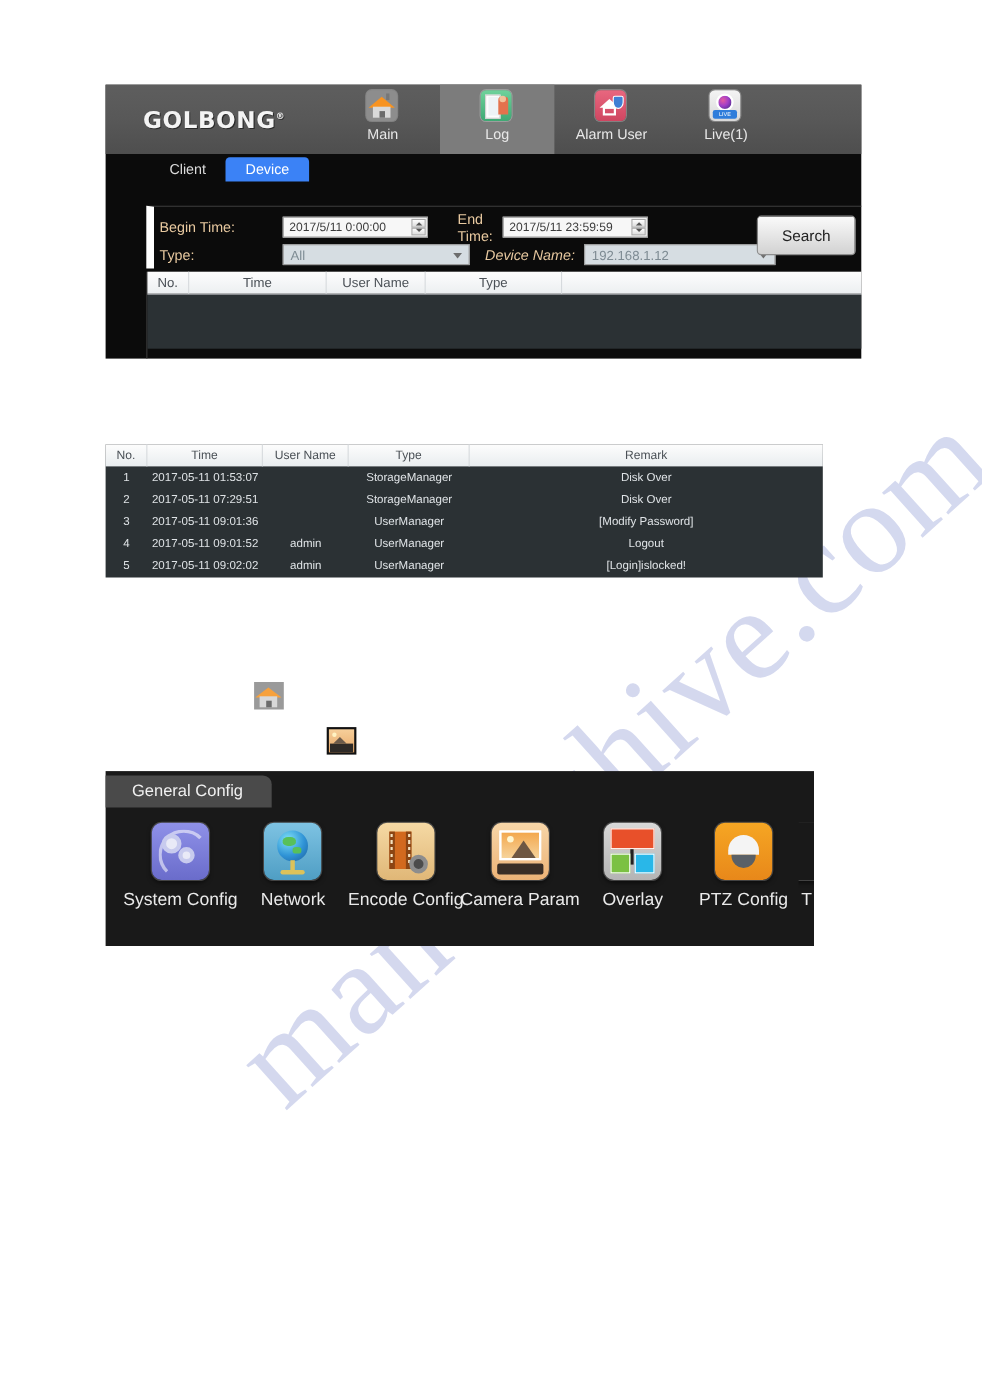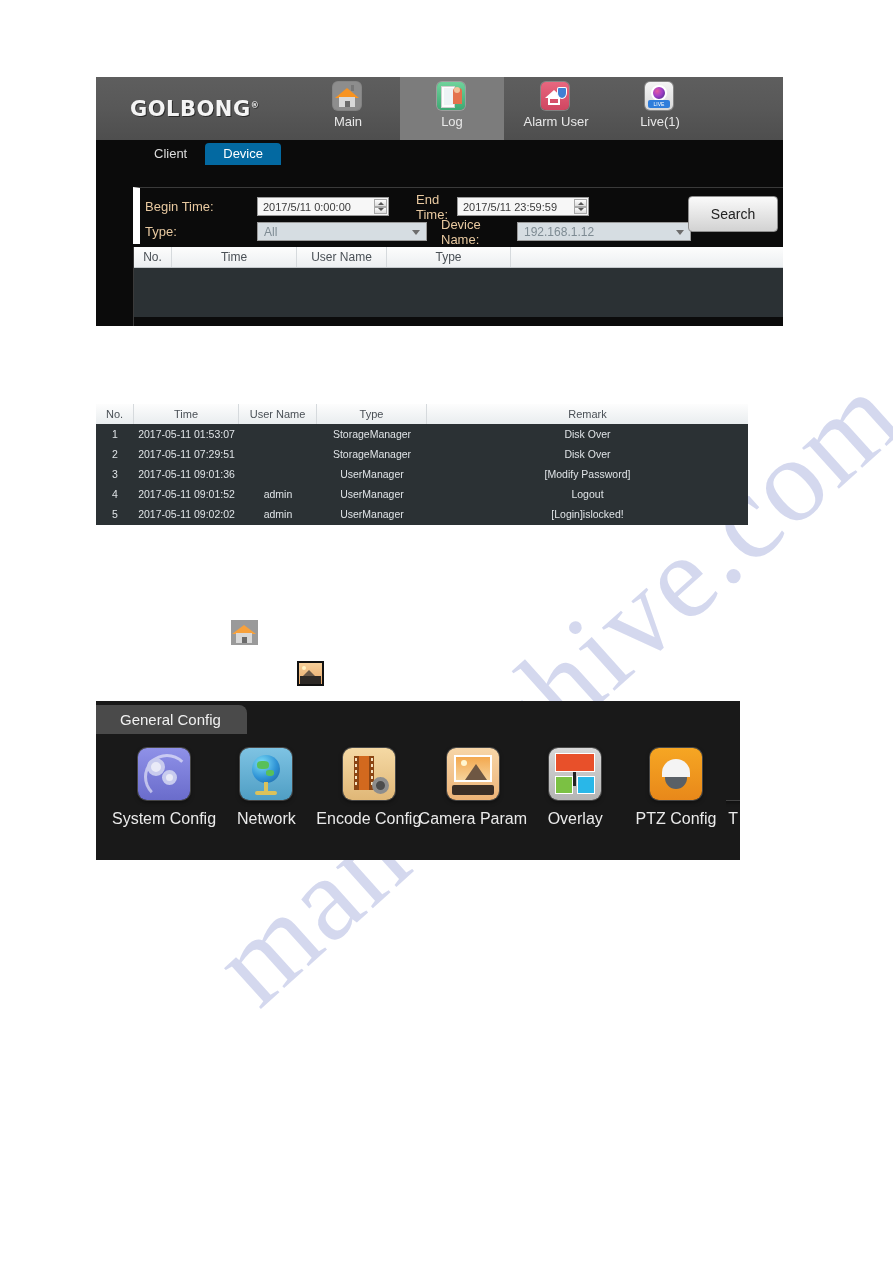--- a/index.html
+++ b/index.html
@@ -123,38 +123,38 @@
 
   
   .sub-tabs{
     position:relative;height:25px;padding-left:40px;box-sizing:border-box;
     display:flex;align-items:flex-end;
   }
   .sub-tab{
     padding:3px 18px 4px;font-size:13px;color:#dcdcdc;cursor:pointer;
     border-radius:4px 4px 0 0;
   }
-  .sub-tab.active{background:#0369a1;color:#ffffff;text-align:right;}
+  .sub-tab.active{background:#3b82f6;color:#ffffff;text-align:right;}
 
   
   .search-box{
     position:absolute;left:37px;top:110px;right:0;height:57px;
     border-top:1px solid #3a3a3a;border-left:7px solid #ffffff;
     box-sizing:border-box;
     padding:6px 0 0 0;
   }
   .form-row{display:flex;align-items:center;height:25px;padding-left:5px;}
   .f-label{
     color:#e8c9a0;font-size:13px;
     font-family:"Liberation Sans",sans-serif;
   }
   .lbl-begin{width:112px;}
   .lbl-type{width:112px;}
   .lbl-end{width:68px;padding-left:27px;box-sizing:border-box;}
-  .lbl-dev{width:90px;padding-left:14px;box-sizing:border-box;}
+  .lbl-dev{width:104px;padding-left:14px;box-sizing:border-box;font-style:italic;}
 
   .spin-field{
     position:relative;width:132px;height:19px;background:#f7f7f7;
     border:1px solid #9a9a9a;box-sizing:border-box;display:flex;align-items:center;
   }
   .spin-field .val{font-size:11px;color:#3b3b3b;padding-left:5px;}
   .spin-btns{
     position:absolute;right:1px;top:1px;width:13px;height:15px;
     display:flex;flex-direction:column;
   }

